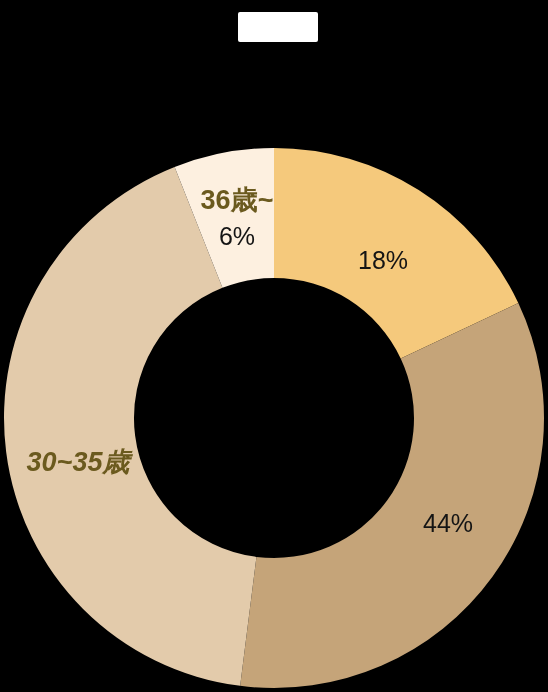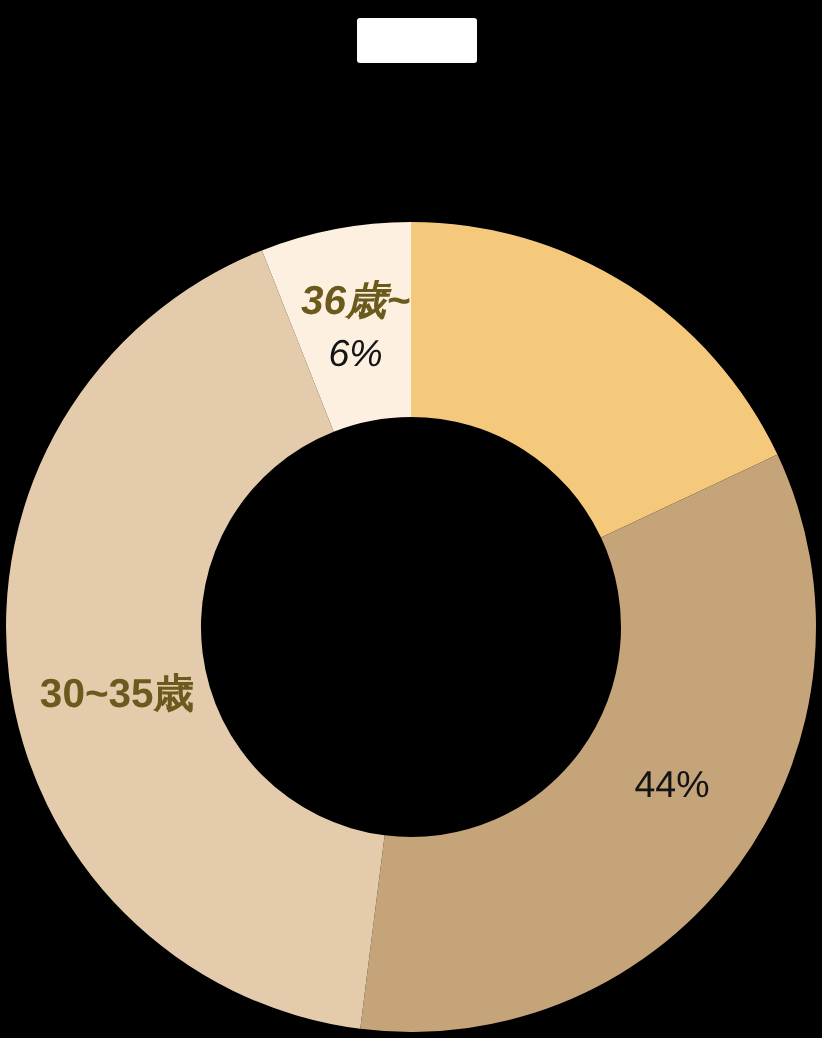--- a/index.html
+++ b/index.html
@@ -84,26 +84,27 @@
     <g id="slices-group">
         <path d="M 274.00 148.00 A 270 270 0 0 1 518.30 303.04 L 400.68 358.39 A 140 140 0 0 0 274.00 278.00 Z" fill="#f5c97c" class="slice-path"></path>
         <path d="M 518.30 303.04 A 270 270 0 0 1 240.16 685.87 L 256.45 556.90 A 140 140 0 0 0 400.68 358.39 Z" fill="#c5a479" class="slice-path"></path>
         <path d="M 240.16 685.87 A 270 270 0 0 1 174.61 166.96 L 222.46 287.83 A 140 140 0 0 0 256.45 556.90 Z" fill="#e3cbab" class="slice-path"></path>
         <path d="M 174.61 166.96 A 270 270 0 0 1 274.00 148.00 L 274.00 278.00 A 140 140 0 0 0 222.46 287.83 Z" fill="#fdf0e0" class="slice-path"></path>
       </g>
   </svg>
 
   <div id="labels-layer">
       <div class="slice-label" style="left: 383px; top: 258px;">
+        <span class="pct">18%</span>
       </div>
       <div class="slice-label" style="left: 448px; top: 521px;">
         <span class="pct">44%</span>
       </div>
-      <div class="slice-label" style="left: 78px; top: 462px;">
+      <div class="slice-label" style="left: 78px; top: 462px; font-style: italic;">
         <span class="cat">30~35歳</span>
       </div>
-      <div class="slice-label" style="left: 237px; top: 218px; font-style: italic;">
+      <div class="slice-label" style="left: 237px; top: 218px;">
         <span class="cat">36歳~</span>
         <span class="pct">6%</span>
       </div>
     </div>
 
 </div>
 
 </body></html>

